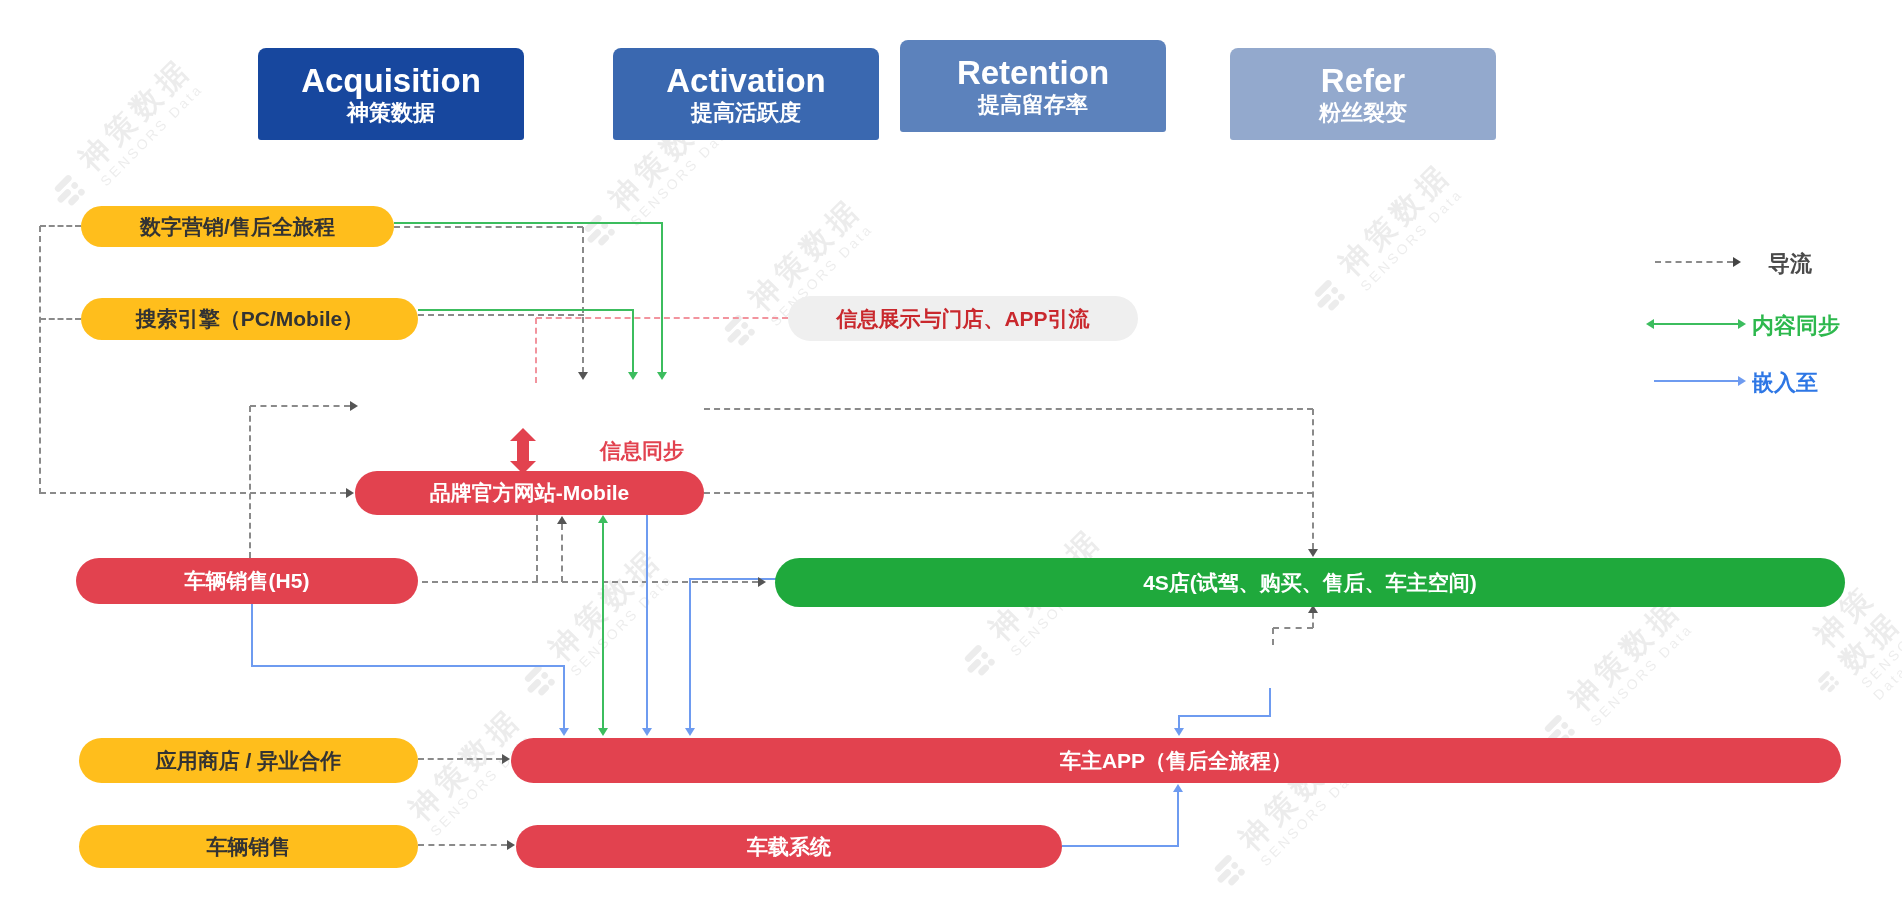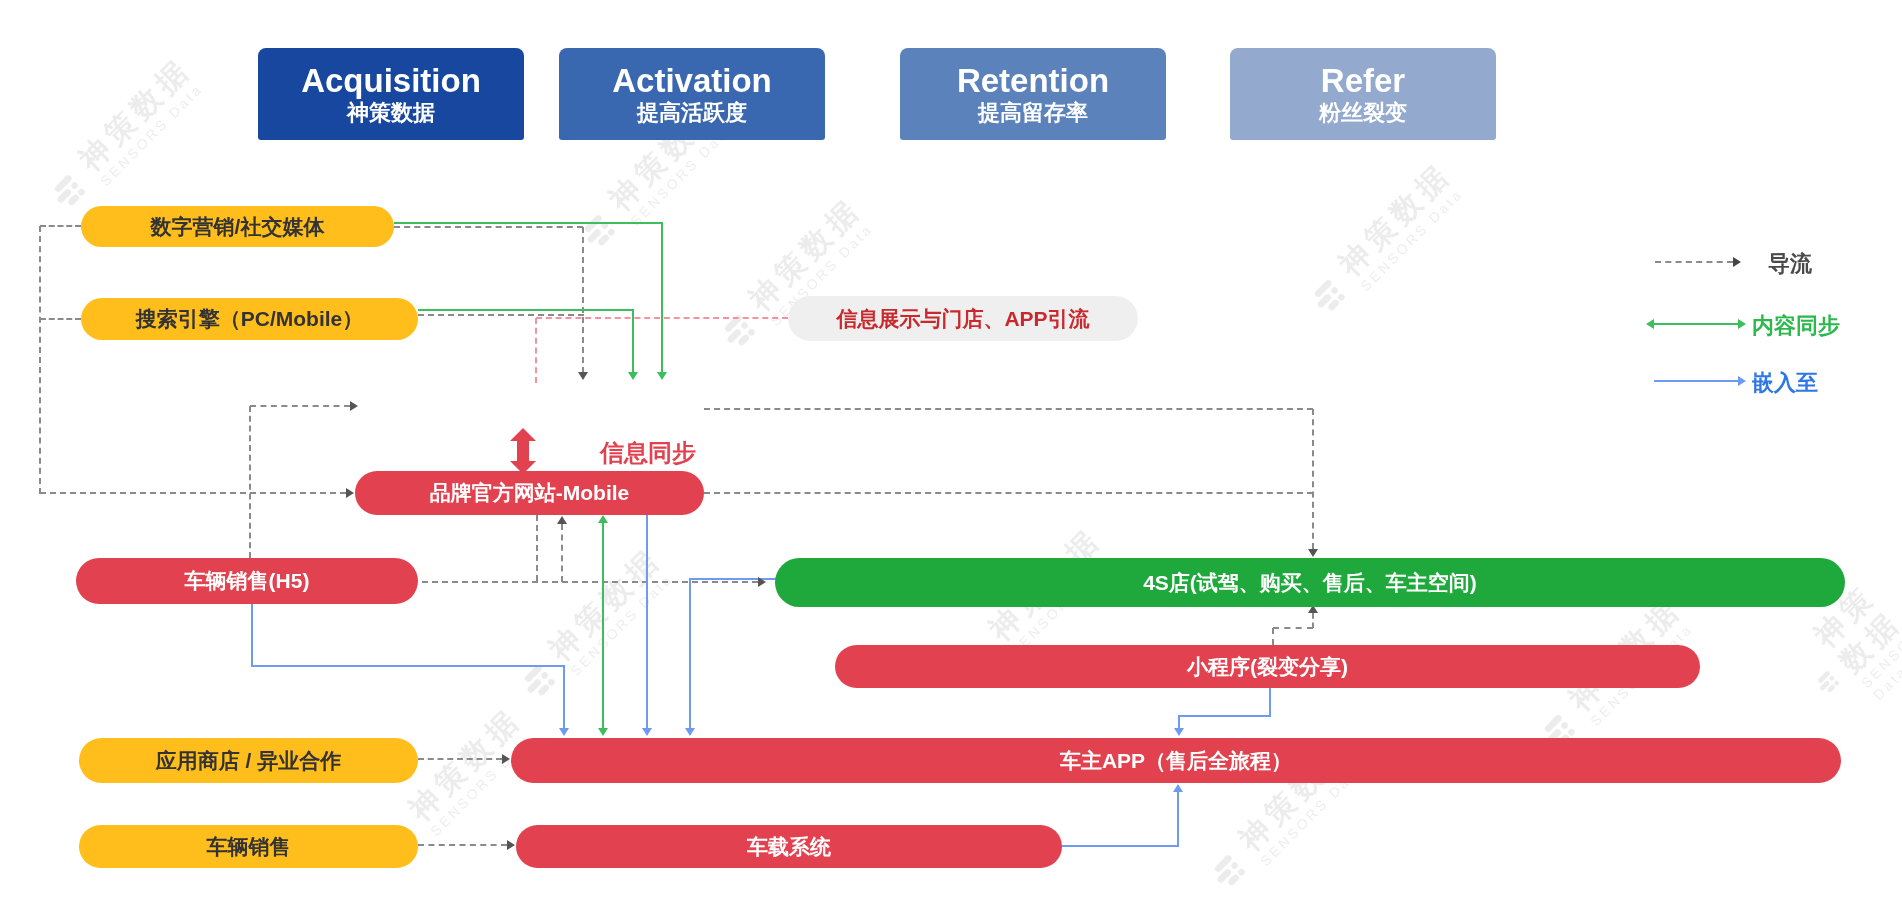--- a/index.html
+++ b/index.html
@@ -35,21 +35,21 @@
   .c-blue{background:#6E9BF0;}
   .ar{position:absolute;width:0;height:0;z-index:3;}
   .ar-r{border-top:5px solid transparent;border-bottom:5px solid transparent;border-left:8px solid var(--c);}
   .ar-l{border-top:5px solid transparent;border-bottom:5px solid transparent;border-right:8px solid var(--c);}
   .ar-d{border-left:5px solid transparent;border-right:5px solid transparent;border-top:8px solid var(--c);}
   .ar-u{border-left:5px solid transparent;border-right:5px solid transparent;border-bottom:8px solid var(--c);}
   
   .redshaft{position:absolute;background:#E2424F;z-index:5;}
   .red-ar-u{border-left:13px solid transparent;border-right:13px solid transparent;border-bottom:13px solid #E2424F;}
   .red-ar-d{border-left:13px solid transparent;border-right:13px solid transparent;border-top:13px solid #E2424F;}
-  .annot{position:absolute;font-weight:bold;font-size:24px;color:#E2424F;z-index:5;white-space:nowrap;}
+  .annot{position:absolute;font-weight:bold;font-size:21px;color:#E2424F;z-index:5;white-space:nowrap;}
   
   .legend-label{position:absolute;font-weight:bold;font-size:22px;white-space:nowrap;z-index:5;}
   
   .wm{
     position:absolute;display:flex;align-items:center;gap:8px;
     transform:rotate(-45deg);color:#1a1a1a;opacity:0.08;z-index:0;pointer-events:none;
   }
   .wm .txt{display:flex;flex-direction:column;line-height:1.2;}
   .wm .cn{font-size:30px;font-weight:bold;letter-spacing:6px;}
   .wm .en{font-size:14px;letter-spacing:3px;}
@@ -207,41 +207,40 @@
       <div class="txt">
         <span class="cn">神策数据</span>
         <span class="en">SENSORS Data</span>
       </div>
     </div>
 
   <div class="stagebox" style="left:258px;top:48px;background:#17479E">
     <span class="en">Acquisition</span>
     <span class="zh">神策数据</span>
   </div>
-  <div class="stagebox" style="left:559px;top:48px;background:#3A68B0">
+  <div class="stagebox" style="left:613px;top:48px;background:#3A68B0">
     <span class="en">Activation</span>
     <span class="zh">提高活跃度</span>
   </div>
-  <div class="stagebox" style="left:900px;top:48px;background:#5C82BC">
+  <div class="stagebox" style="left:900px;top:40px;background:#5C82BC">
     <span class="en">Retention</span>
     <span class="zh">提高留存率</span>
   </div>
   <div class="stagebox" style="left:1230px;top:48px;background:#93A9CD">
     <span class="en">Refer</span>
     <span class="zh">粉丝裂变</span>
   </div>
 
-  <div class="pill yellow" style="left:81px;top:206px;width:313px;height:41px">数字营销/社交媒体</div>
+  <div class="pill yellow" style="left:81px;top:206px;width:313px;height:41px">数字营销/售后全旅程</div>
   <div class="pill yellow" style="left:81px;top:298px;width:337px;height:42px">搜索引擎（PC/Mobile）</div>
   <div class="pill grey" style="left:788px;top:296px;width:350px;height:45px">信息展示与门店、APP引流</div>
   <div class="pill red" style="left:355px;top:471px;width:349px;height:44px">品牌官方网站-Mobile</div>
   <div class="annot" style="left:600px;top:437px">信息同步</div>
   <div class="pill red" style="left:76px;top:558px;width:342px;height:46px">车辆销售(H5)</div>
   <div class="pill green" style="left:775px;top:558px;width:1070px;height:49px">4S店(试驾、购买、售后、车主空间)</div>
-  <div class="pill red" style="left:835px;top:645px;width:865px;height:43px">小程序(裂变分享)</div>
   <div class="pill yellow" style="left:79px;top:738px;width:339px;height:45px">应用商店 / 异业合作</div>
   <div class="pill red" style="left:511px;top:738px;width:1330px;height:45px">车主APP（售后全旅程）</div>
   <div class="pill yellow" style="left:79px;top:825px;width:339px;height:43px">车辆销售</div>
   <div class="pill red" style="left:516px;top:825px;width:546px;height:43px">车载系统</div>
 
   <div class="redshaft" style="left:517px;top:439px;width:12px;height:24px"></div>
   <div class="ar red-ar-u" style="left:510px;top:428px"></div>
   <div class="ar red-ar-d" style="left:510px;top:461px"></div>
 
   <div class="vd" style="left:39px;top:226px;height:268px"></div>

